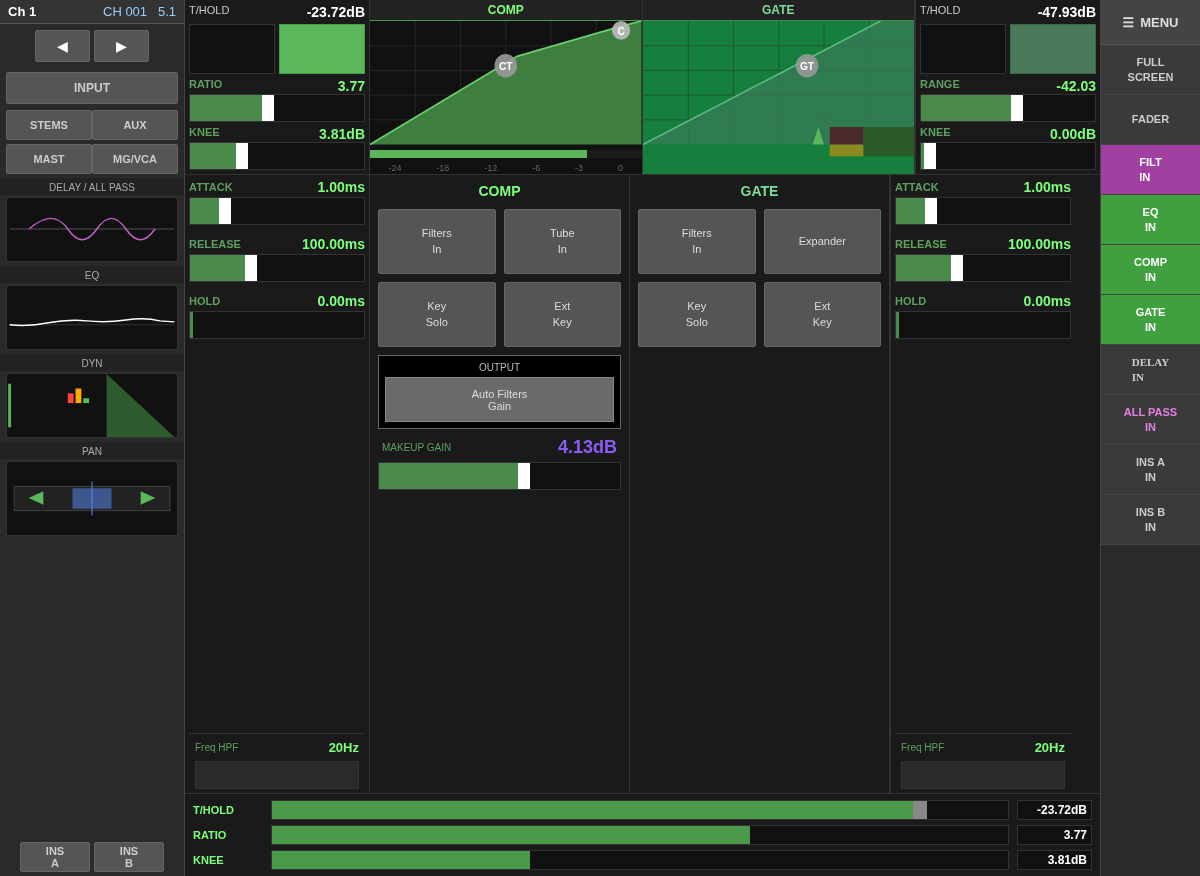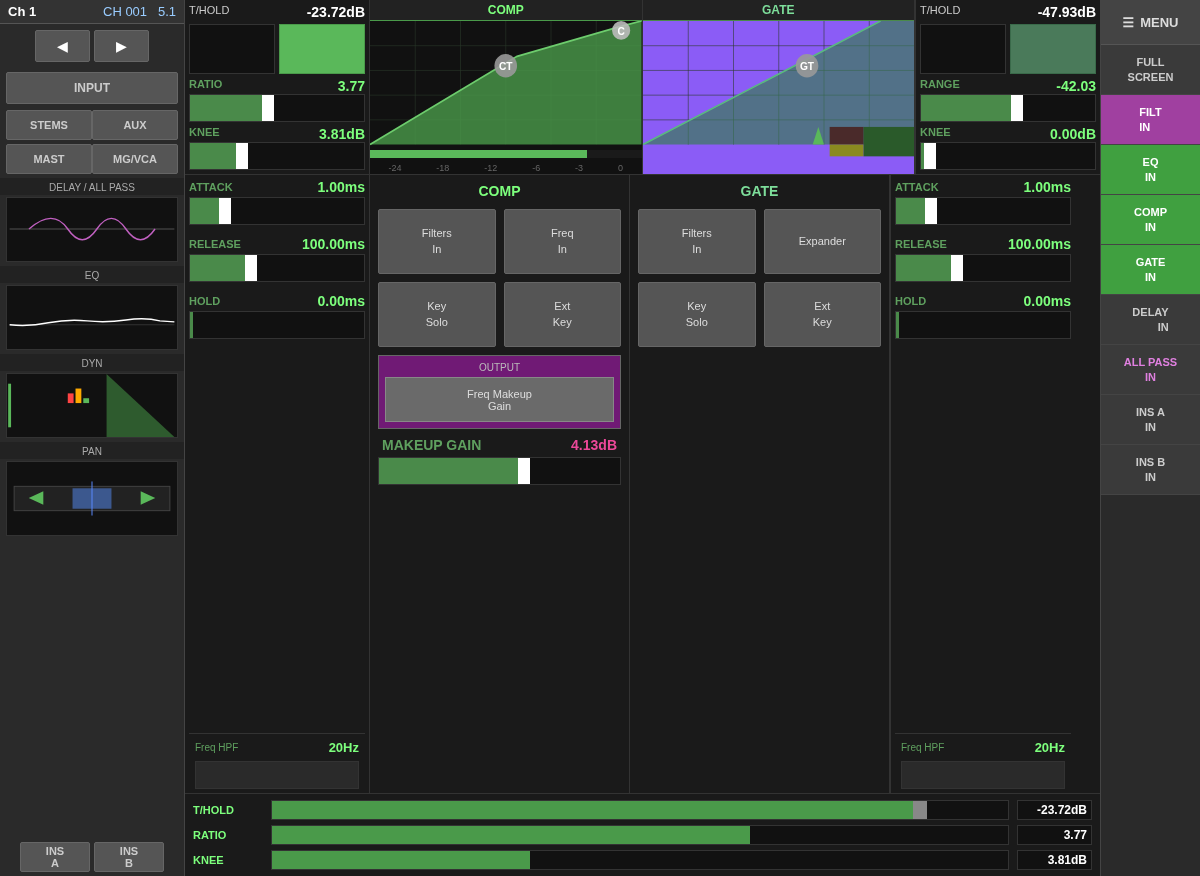--- a/index.html
+++ b/index.html
@@ -421,21 +421,21 @@
       align-items: center;
       justify-content: center;
       cursor: pointer;
       border-radius: 2px;
       text-align: center;
       line-height: 1.4;
     }
 
     .output-box {
       width: 100%;
-      background: #701a75;
+      background: #000000;
       border: 1px solid #666;
       padding: 6px;
       text-align: center;
     }
 
     .output-box-label {
       color: #bbb;
       font-size: 10px;
       margin-bottom: 4px;
     }
@@ -602,21 +602,21 @@
           </div>
           
           <div style="position:absolute;bottom:16px;left:0;right:0;height:8px;background:#1a1a1a;">
             <div style="width:80%;height:100%;background:#5ab85a;"></div>
           </div>
         </div>
       </div>
 
       <div style="flex:1;display:flex;flex-direction:column;border-right:1px solid #333;">
         <div class="graph-title gate-title">GATE</div>
-        <div style="flex:1;position:relative;background:#8b5cf6;">
+        <div style="flex:1;position:relative;background:#15803d;">
           <svg width="100%" height="100%" viewBox="0 0 240 130" preserveAspectRatio="none">
 
             <line x1="40" y1="0" x2="40" y2="105" stroke="#2a3a2a" stroke-width="0.5"></line>
             <line x1="80" y1="0" x2="80" y2="105" stroke="#2a3a2a" stroke-width="0.5"></line>
             <line x1="120" y1="0" x2="120" y2="105" stroke="#2a3a2a" stroke-width="0.5"></line>
             <line x1="160" y1="0" x2="160" y2="105" stroke="#2a3a2a" stroke-width="0.5"></line>
             <line x1="200" y1="0" x2="200" y2="105" stroke="#2a3a2a" stroke-width="0.5"></line>
             <line x1="0" y1="21" x2="240" y2="21" stroke="#2a3a2a" stroke-width="0.5"></line>
             <line x1="0" y1="42" x2="240" y2="42" stroke="#2a3a2a" stroke-width="0.5"></line>
             <line x1="0" y1="63" x2="240" y2="63" stroke="#2a3a2a" stroke-width="0.5"></line>
@@ -713,42 +713,42 @@
       </div>
 
       <div class="comp-controls">
         <div class="cg-title comp-cg-title">COMP</div>
         <div class="btn-grid">
           <div class="cg-btn">
             <span style="white-space:pre;text-align:center;">Filters
 In</span>
           </div>
           <div class="cg-btn">
-            <span style="white-space:pre;text-align:center;">Freq
+            <span style="white-space:pre;text-align:center;">Tube
 In</span>
           </div>
           <div class="cg-btn">
             <span style="white-space:pre;text-align:center;">Key
 Solo</span>
           </div>
           <div class="cg-btn">
             <span style="white-space:pre;text-align:center;">Ext
 Key</span>
           </div>
         </div>
         <div class="output-box">
           <div class="output-box-label">OUTPUT</div>
           <button class="auto-makeup-btn">
-            <span style="white-space:pre;">Freq Makeup
+            <span style="white-space:pre;">Auto Filters
 Gain</span>
           </button>
         </div>
         <div style="margin-top:8px;display:flex;justify-content:space-between;align-items:center;width:100%;padding:0 4px;">
-          <span style="color:#5fa05f;font-size:14px;font-weight:bold;text-align:center;">MAKEUP GAIN</span>
-          <span style="color:#ec4899;font-size:14px;font-weight:bold;">4.13dB</span>
+          <span style="color:#5fa05f;font-size:10px;font-weight:normal;text-align:center;">MAKEUP GAIN</span>
+          <span style="color:#8b5cf6;font-size:18px;font-weight:bold;">4.13dB</span>
         </div>
         <div class="param-slider-bg" style="width:100%;margin-top:4px;">
           <div class="param-slider-fill" style="width:60%;"></div>
           <div class="param-slider-thumb" style="left:calc(60% - 6px);"></div>
         </div>
       </div>
 
       <div class="gate-controls" style="width:260px;flex:unset;">
         <div class="cg-title gate-cg-title">GATE</div>
         <div class="btn-grid">
@@ -841,38 +841,41 @@
 
   <div class="right-sidebar">
     <div class="menu-btn">
       <span>☰</span>
       <span>MENU</span>
     </div>
     <div class="sidebar-btn">
       <span style="white-space:pre;text-align:center;">FULL
 SCREEN</span>
     </div>
+    <div class="sidebar-btn">
+      <span>FADER</span>
+    </div>
     <div class="sidebar-btn active-filt">
       <span style="white-space:pre;text-align:left;">FILT
 IN</span>
     </div>
     <div class="sidebar-btn active-eq">
       <span style="white-space:pre;text-align:center;">EQ
 IN</span>
     </div>
     <div class="sidebar-btn active-comp">
       <span style="white-space:pre;text-align:center;">COMP
 IN</span>
     </div>
     <div class="sidebar-btn active-gate">
       <span style="white-space:pre;text-align:center;">GATE
 IN</span>
     </div>
     <div class="sidebar-btn">
-      <span style="white-space:pre;text-align:right;">DELAY
+      <span style="white-space:pre;text-align:left;font-family:Liberation Serif, serif;">DELAY
 IN</span>
     </div>
     <div class="sidebar-btn active-allpass">
       <span style="white-space:pre;text-align:center;">ALL PASS
 IN</span>
     </div>
     <div class="sidebar-btn">
       <span style="white-space:pre;text-align:center;">INS A
 IN</span>
     </div>

